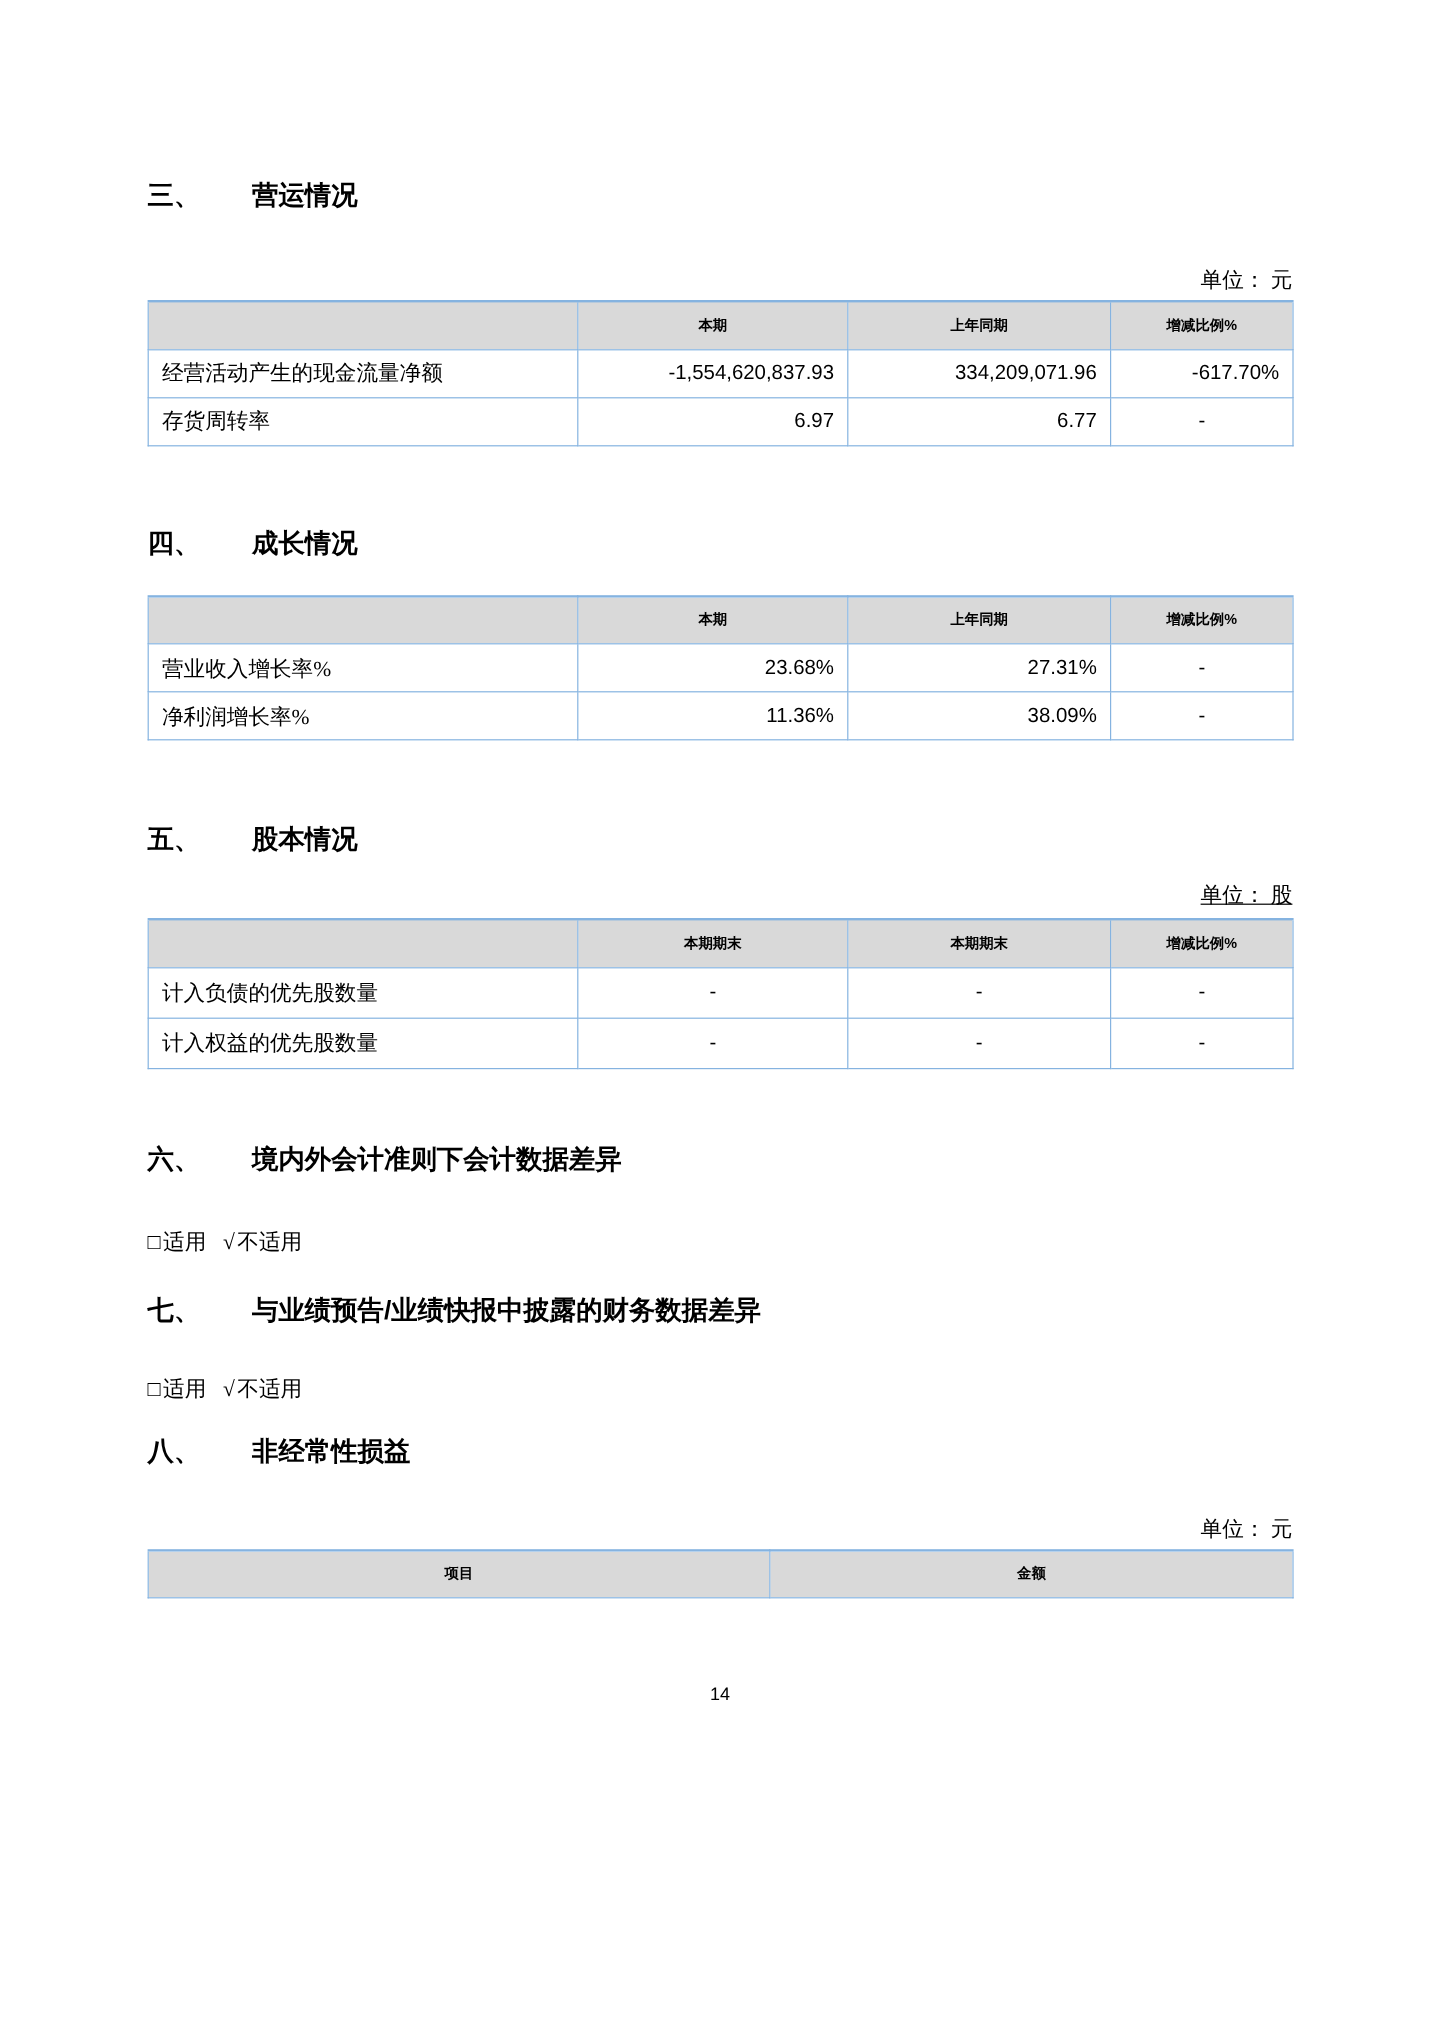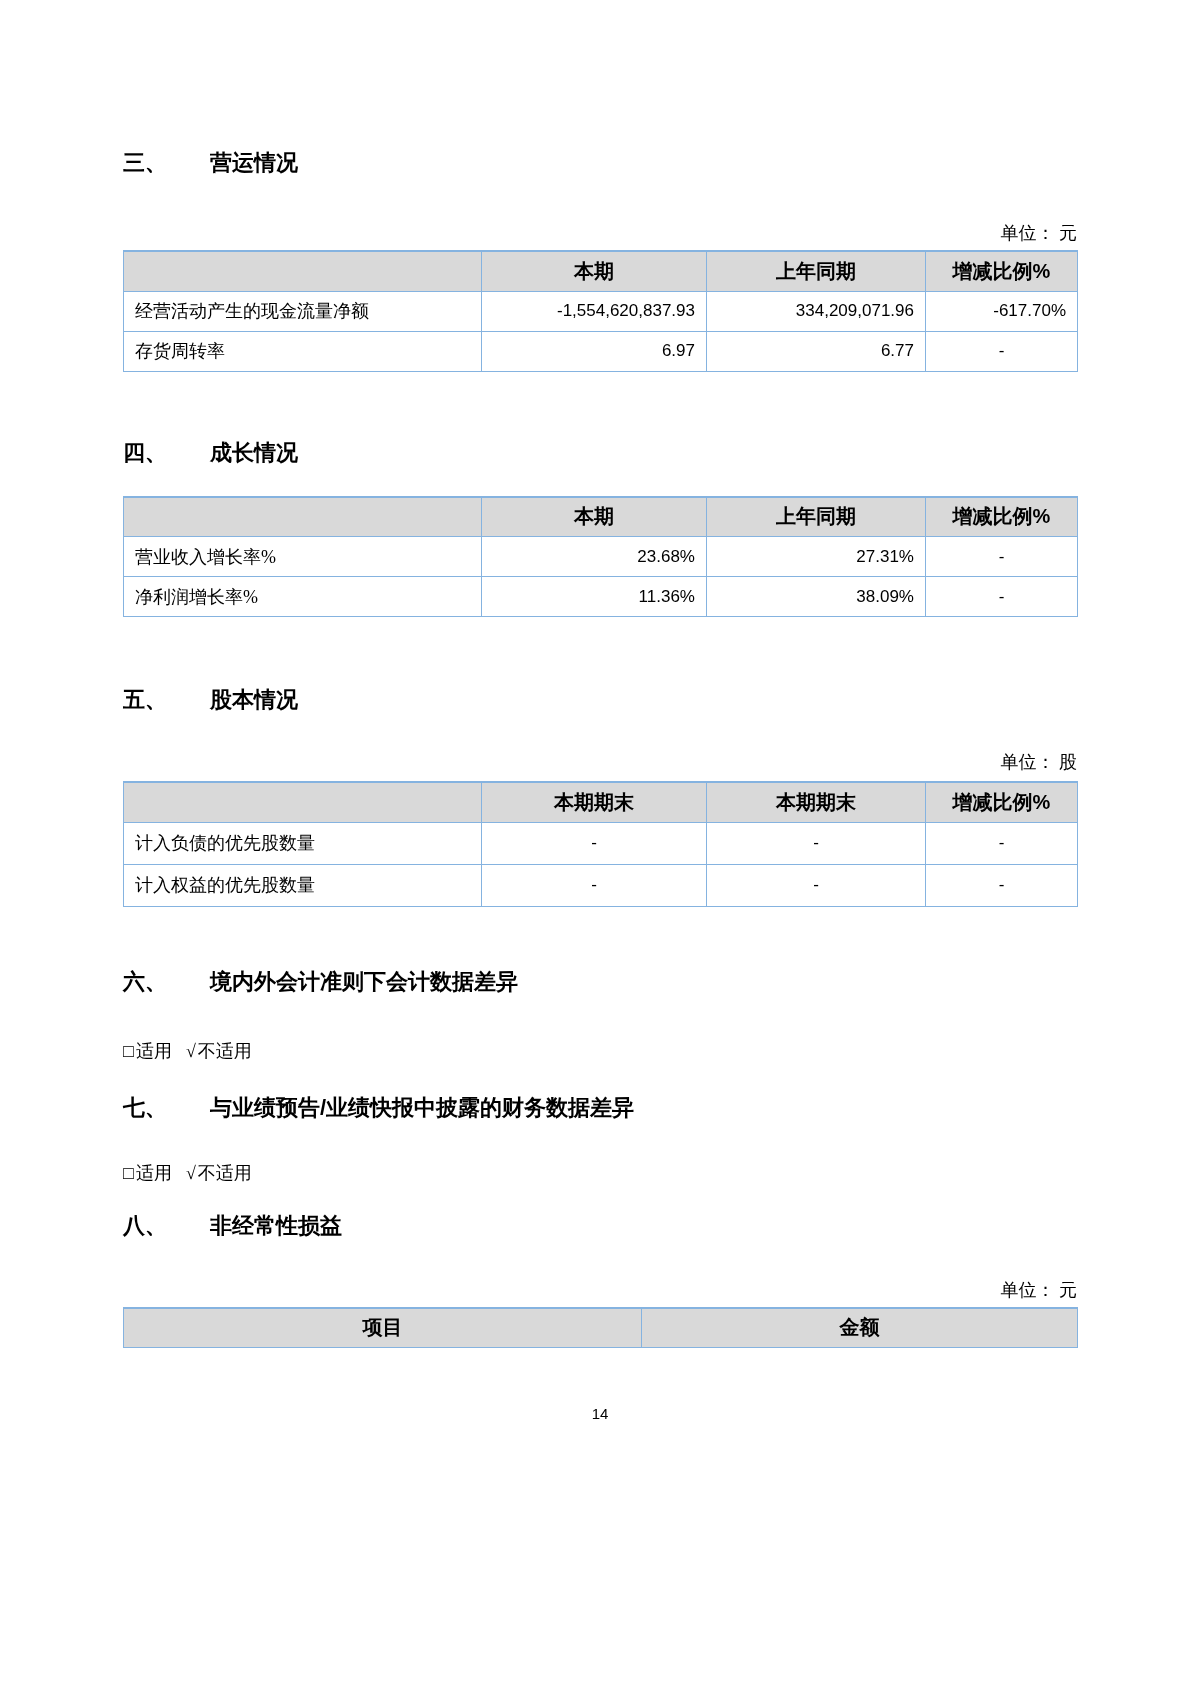--- a/index.html
+++ b/index.html
@@ -34,21 +34,21 @@
   }
   .tbl th,.tbl td{
     border:1px solid var(--table-border,#85b3e0);
     height:40px;padding:0 11px;box-sizing:border-box;
     vertical-align:middle;overflow:hidden;white-space:nowrap;
   }
   .tbl.t3 td{height:42px;}
   .tbl th{
     background:var(--header-fill,#d9d9d9);
     font-family:"Liberation Sans", sans-serif;
-    font-size:20px;font-weight:bold;text-align:center;color:#000;
+    font-size:12px;font-weight:bold;text-align:center;color:#000;
   }
   .tbl td.lbl{text-align:left;font-size:18px;font-family:"Liberation Serif", serif;}
   .tbl td.num{text-align:right;font-size:17px;font-family:"Liberation Sans", sans-serif;}
   .tbl td.dash{text-align:center;font-size:17px;font-family:"Liberation Sans", sans-serif;}
   .applicable{
     font-size:18px;line-height:24px;
     font-family:"Liberation Serif", serif;
     display:flex;align-items:center;
   }
   .applicable .pair{display:flex;align-items:center;}
@@ -57,28 +57,28 @@
   .pageno{
     text-align:center;font-family:"Liberation Sans", sans-serif;
     font-size:15px;line-height:18px;
   }
   
   .mt-h3{margin-top:150px;}
   .mt-unit1{margin-top:46px;margin-bottom:6px;}
   .mt-h4{margin-top:68px;}
   .mt-t2{margin-top:30px;}
   .mt-h5{margin-top:70px;}
-  .mt-unit2{margin-top:38px;margin-bottom:8px;}
+  .mt-unit2{margin-top:22px;margin-bottom:8px;text-decoration:underline;}
   .mt-h6{margin-top:62px;}
   .mt-ap1{margin-top:44px;}
   .mt-h7{margin-top:32px;}
   .mt-ap2{margin-top:40px;}
   .mt-h8{margin-top:28px;}
   .mt-unit3{margin-top:40px;margin-bottom:6px;}
-  .mt-page{margin-top:57px;}
+  .mt-page{margin-top:72px;}
 </style>
 </head>
 <body>
 
 <div class="page">
   <div class="content">
 
     <h2 class="sec mt-h3">
       <span class="sec-num">三、</span>
       <span class="sec-title">营运情况</span>

